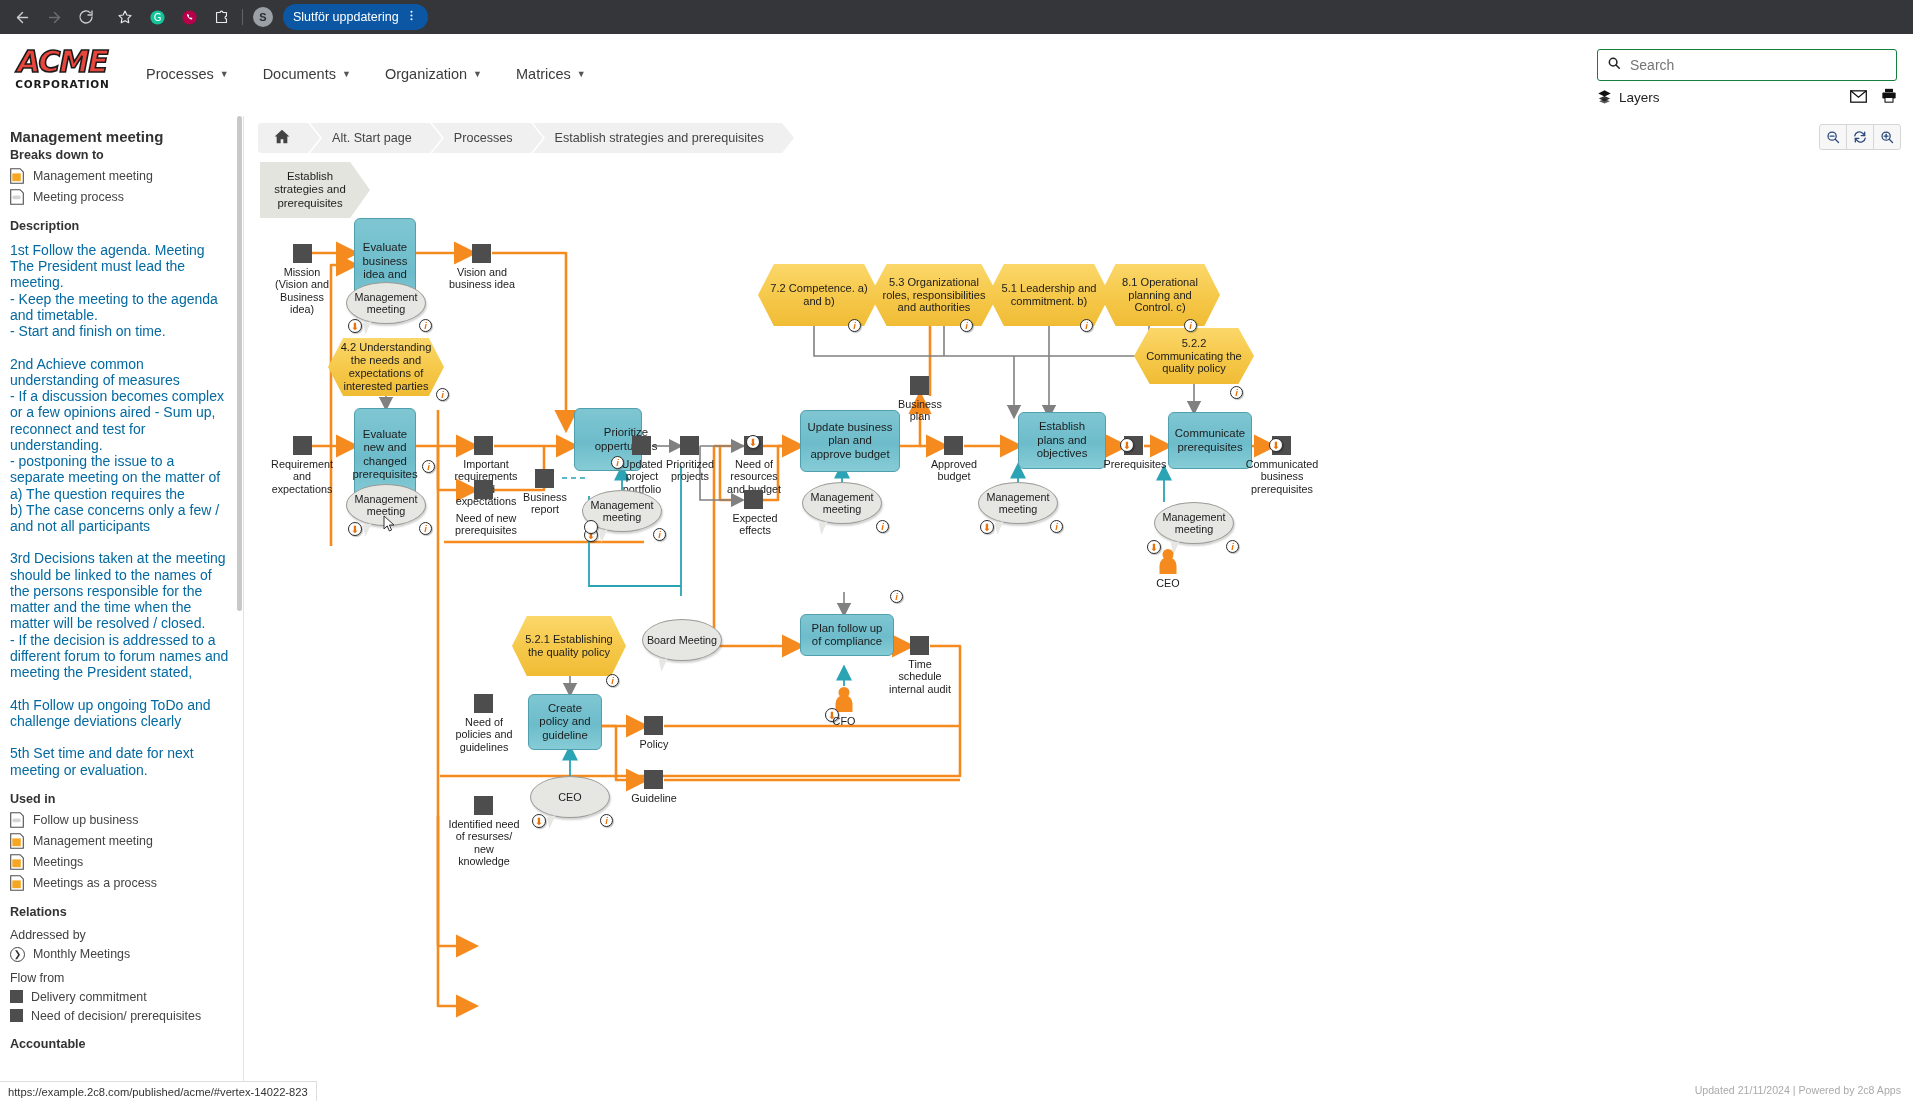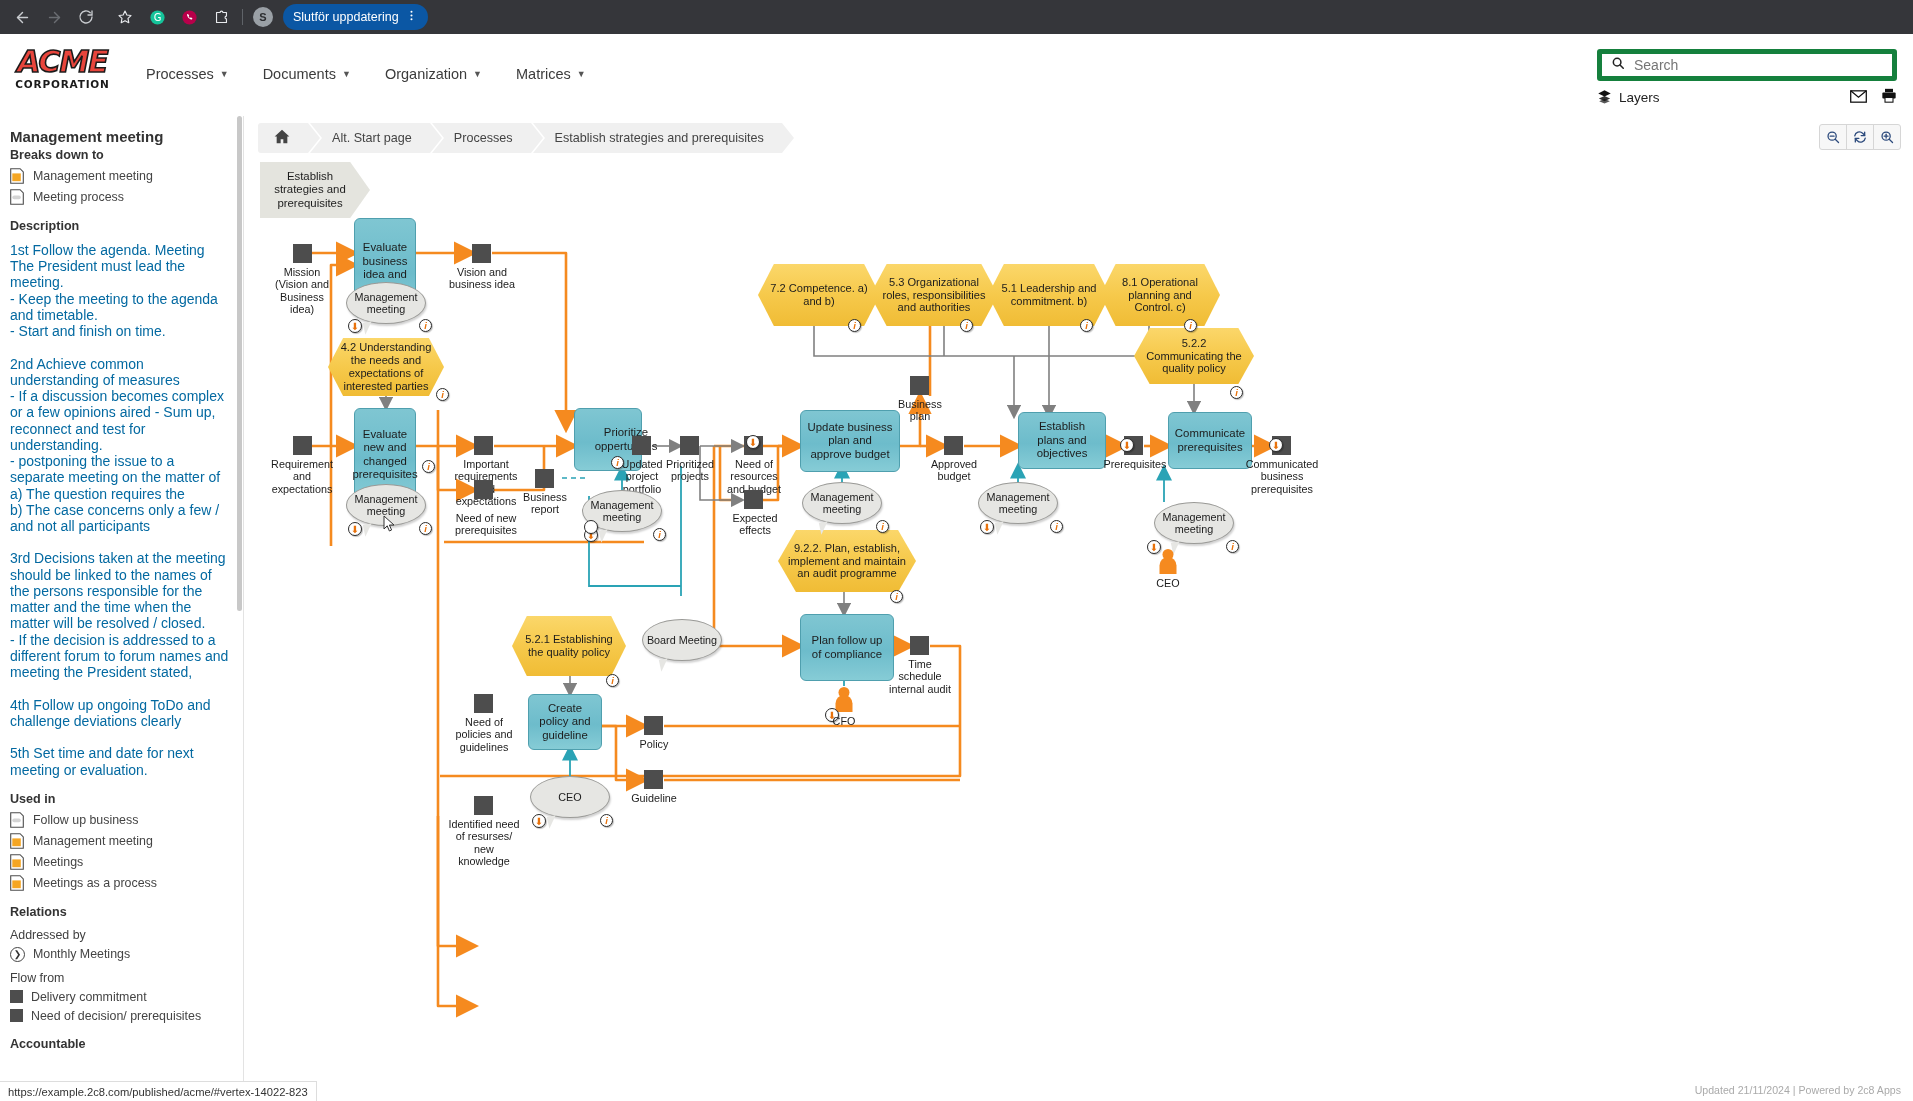--- a/index.html
+++ b/index.html
@@ -57,21 +57,21 @@
     color:#1a1a1a; letter-spacing:.8px; margin-top:1px;
   }
   .mainnav { position:absolute; left:146px; top:32px; display:flex; gap:34px; }
   .mainnav-item {
     font-size:14.5px; color:#3c3c3c; display:flex; align-items:center; gap:6px;
     cursor:pointer;
   }
   .caret { font-size:9px; color:#555; }
   .search-wrap { position:absolute; right:16px; top:15px; width:300px; }
   .search-box {
-    width:300px; height:32px; border:5px solid #15803d; border-radius:3px;
+    width:300px; height:32px; border:1px solid #15803d; border-radius:3px;
     display:flex; align-items:center; padding:0 9px; gap:7px; background:#fff;
   }
   .search-box input {
     border:none; outline:none; font-size:14px; color:#333; width:100%;
     font-family:"Liberation Sans", sans-serif; background:transparent;
   }
   .header-tools {
     position:absolute; right:16px; top:54px; width:300px;
     display:flex; align-items:center; justify-content:space-between;
   }
@@ -583,30 +583,29 @@
       </svg>
 
       <div class="node chevron" style="left:16px; top:46px; width:110px; height:56px;">Establish strategies and prerequisites</div>
 
       <div class="node proc" style="left:110px; top:102px; width:62px; height:100px;">Evaluate business idea and vision</div>
       <div class="node proc" style="left:110px; top:292px; width:62px; height:93px;">Evaluate new and changed prerequisites</div>
       <div class="node proc" style="left:330px; top:292px; width:68px; height:63px;padding-left:41px;">Prioritize oppertunites</div>
       <div class="node proc" style="left:556px; top:294px; width:100px; height:62px;">Update business plan and approve budget</div>
       <div class="node proc" style="left:774px; top:296px; width:88px; height:57px;">Establish plans and objectives</div>
       <div class="node proc" style="left:924px; top:296px; width:84px; height:57px;">Communicate prerequisites</div>
-      <div class="node proc" style="left:556px; top:498px; width:94px; height:67px;">Plan follow up of compliance</div>
+      <div class="node proc" style="left:556px; top:498px; width:94px; height:42px;">Plan follow up of compliance</div>
       <div class="node proc" style="left:284px; top:578px; width:74px; height:56px;">Create policy and guideline</div>
 
       <div class="node hexa" style="left:84px; top:222px; width:116px; height:58px;">4.2 Understanding the needs and expectations of interested parties</div>
       <div class="node hexa" style="left:514px; top:148px; width:122px; height:62px;">7.2 Competence. a) and b)</div>
       <div class="node hexa" style="left:626px; top:148px; width:128px; height:62px;">5.3 Organizational roles, responsibilities and authorities</div>
       <div class="node hexa" style="left:744px; top:148px; width:122px; height:62px;">5.1 Leadership and commitment. b)</div>
       <div class="node hexa" style="left:856px; top:148px; width:120px; height:62px;">8.1 Operational planning and Control. c)</div>
       <div class="node hexa" style="left:890px; top:212px; width:120px; height:56px;">5.2.2 Communicating the quality policy</div>
-      <div class="node hexa" style="left:534px; top:414px; width:138px; height:62px;">9.2.2. Plan, establish, implement and maintain an audit programme</div>
       <div class="node hexa" style="left:268px; top:500px; width:114px; height:60px;">5.2.1 Establishing the quality policy</div>
 
       <div class="node store" style="left:49px; top:128px;"></div>
       <div class="lbl" style="left:8px; top:150px; width:100px;">Mission
 (Vision and
 Business
 idea)</div>
 
       <div class="node store" style="left:228px; top:128px;"></div>
       <div class="lbl" style="left:192px; top:150px; width:92px;">Vision and

